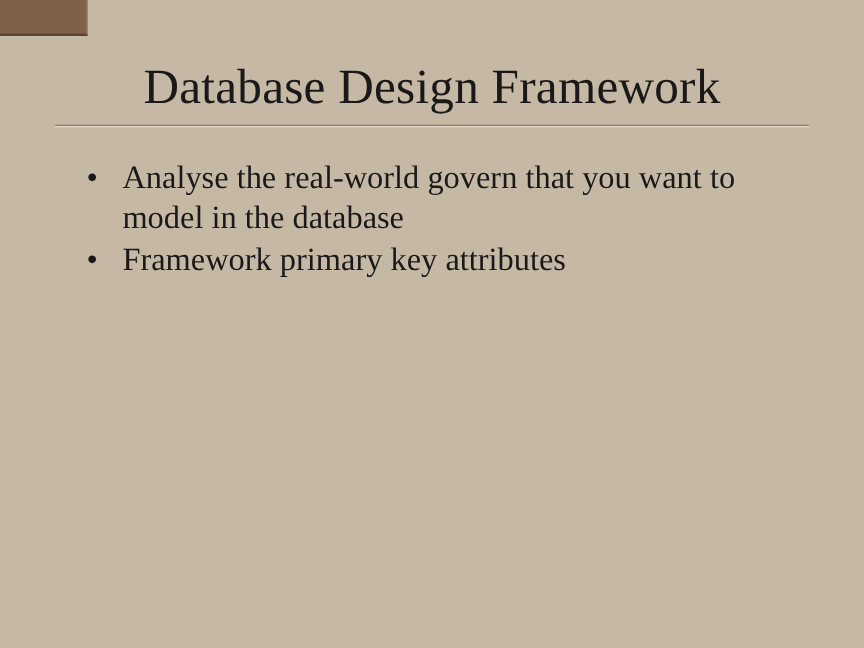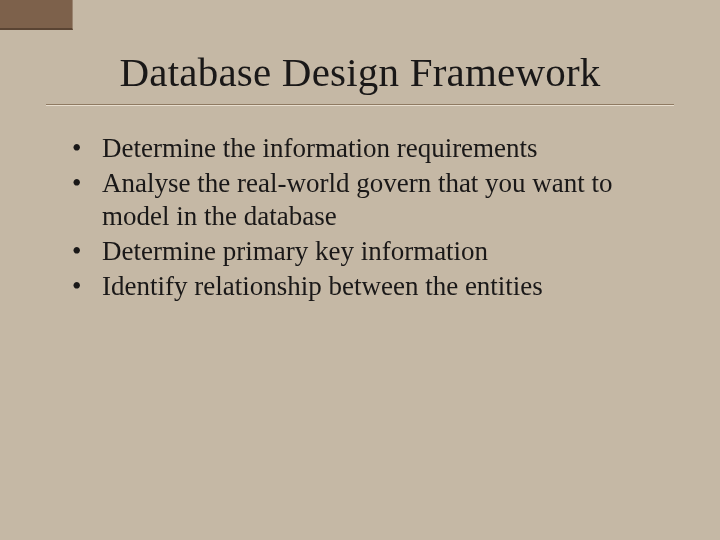--- a/index.html
+++ b/index.html
@@ -68,19 +68,17 @@
 </style>
 </head>
 <body>
 
 <div class="slide">
   <div class="corner"></div>
   <div class="title">Database Design Framework</div>
   <div class="rule"></div>
   <div class="content">
     <ul class="bullets">
-      <li>Determine the information requirements</li>
       <li>Analyse the real-world govern that you want to model in the database</li>
-      <li>Determine primary key information</li>
-      <li>Identify relationship between the entities</li>
+      <li>Framework primary key attributes</li>
     </ul>
   </div>
 </div>
 
 </body></html>

